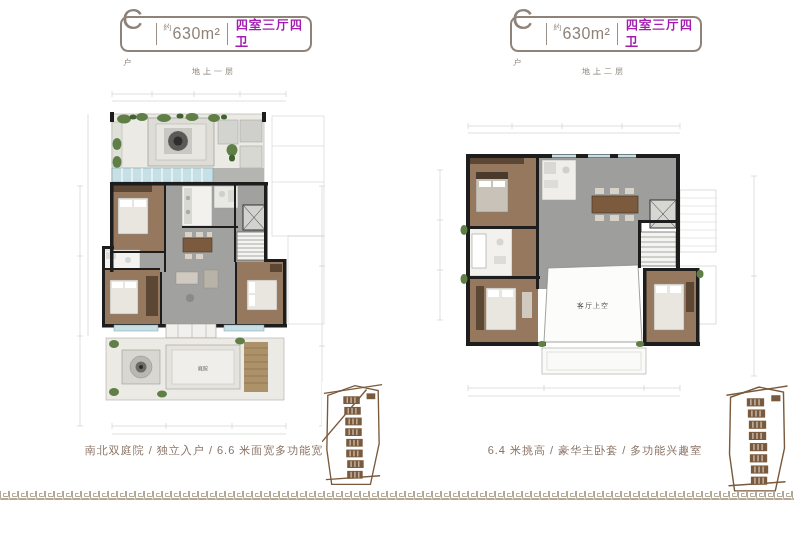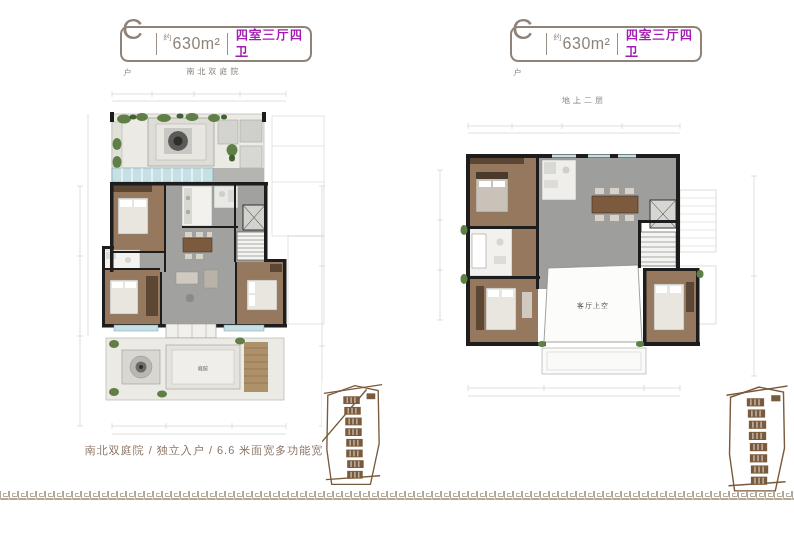--- a/index.html
+++ b/index.html
@@ -1,19 +1,19 @@
 <!DOCTYPE html>
 <html><head>
 <meta charset="utf-8">
 <style>
   html,body{margin:0;padding:0;background:#ffffff;}
   #stage{position:relative;width:794px;height:536px;background:#ffffff;overflow:hidden;
          font-family:"Liberation Sans","DejaVu Sans",sans-serif;}
   
-  .badge{position:absolute;top:26px;width:188px;height:32px;border:2px solid #8f8278;
+  .badge{position:absolute;top:16px;width:188px;height:32px;border:2px solid #8f8278;
          border-radius:8px;background:#ffffff;display:flex;align-items:center;
          justify-content:center;gap:7px;}
   .badge .unit{font-size:29px;line-height:1;color:#8f8278;font-weight:500;position:relative;}
   .badge .unit-sub{font-size:8px;color:#8f8278;position:relative;top:7px;left:1px;}
   .badge .vline{width:1px;height:22px;background:#9b9086;}
   .badge .area-wrap{display:flex;align-items:flex-start;}
   .badge .approx{font-size:8px;color:#8f8278;margin-right:1px;margin-top:1px;}
   .badge .area{font-size:16px;color:#8f8278;letter-spacing:.5px;line-height:26px;}
   .badge .layout{font-size:12.5px;font-weight:bold;color:#a21caf;letter-spacing:1px;}
   .floor-label{position:absolute;top:66px;width:188px;text-align:center;font-size:8px;
@@ -35,33 +35,33 @@
   <div class="badge" style="left:120px;">
     <span class="unit"><span>C</span><span class="unit-sub">户</span></span>
     <span class="vline"></span>
     <span class="area-wrap">
       <span class="approx">约</span>
       <span class="area">630m²</span>
     </span>
     <span class="vline"></span>
     <span class="layout">四室三厅四卫</span>
   </div>
-  <div class="floor-label" style="left:120px;">南北双庭院</div>
+  <div class="floor-label" style="left:120px;">地上一层</div>
 
   <div class="badge" style="left:510px;">
     <span class="unit"><span>C</span><span class="unit-sub">户</span></span>
     <span class="vline"></span>
     <span class="area-wrap">
       <span class="approx">约</span>
       <span class="area">630m²</span>
     </span>
     <span class="vline"></span>
     <span class="layout">四室三厅四卫</span>
   </div>
-  <div class="floor-label" style="left:490px;margin-top:29px;">地上二层</div>
+  <div class="floor-label" style="left:510px;">地上二层</div>
 
   <div class="plan" style="left:72px;top:86px;width:260px;height:356px;">
   <svg width="260" height="356" viewBox="0 0 260 356">
 
     <g stroke="#c9c9c5" stroke-width="0.6">
       <line x1="40" y1="8" x2="214" y2="8"></line>
           <line x1="40" y1="5" x2="40" y2="11"></line>
       <line x1="80" y1="5" x2="80" y2="11"></line>
           <line x1="122" y1="5" x2="122" y2="11"></line>
       <line x1="168" y1="5" x2="168" y2="11"></line>
@@ -413,20 +413,21 @@
           <ellipse cx="32" cy="163" rx="3.5" ry="5"></ellipse>
       <ellipse cx="110" cy="228" rx="4" ry="3"></ellipse>
           <ellipse cx="208" cy="228" rx="4" ry="3"></ellipse>
       <ellipse cx="268" cy="158" rx="3.5" ry="4"></ellipse>
     </g>
   </svg>
   </div>
 
   <div class="caption" style="left:60px;">南北双庭院 / 独立入户 / 6.6 米面宽多功能宽厅</div>
 
+  <div class="caption" style="left:445px;">6.4 米挑高 / 豪华主卧套 / 多功能兴趣室</div>
 
   <div class="keyplan" style="left:322px;top:381px;width:62px;height:110px;">
     <svg width="62" height="110" viewBox="0 0 64 112">
       <rect x="0" y="0" width="64" height="112" fill="#ffffff"></rect>
       <g stroke="#7a5a3c" fill="none" stroke-width="1.4">
         <path d="M6,14 L34,4 L58,9 L59,64 L50,106 L10,106 L5,70 Z"></path>
         <line x1="2" y1="12" x2="62" y2="3"></line>
         <line x1="4" y1="101" x2="60" y2="97"></line>
         <line x1="46" y1="8" x2="52,62" y2="62"></line>
       </g>

